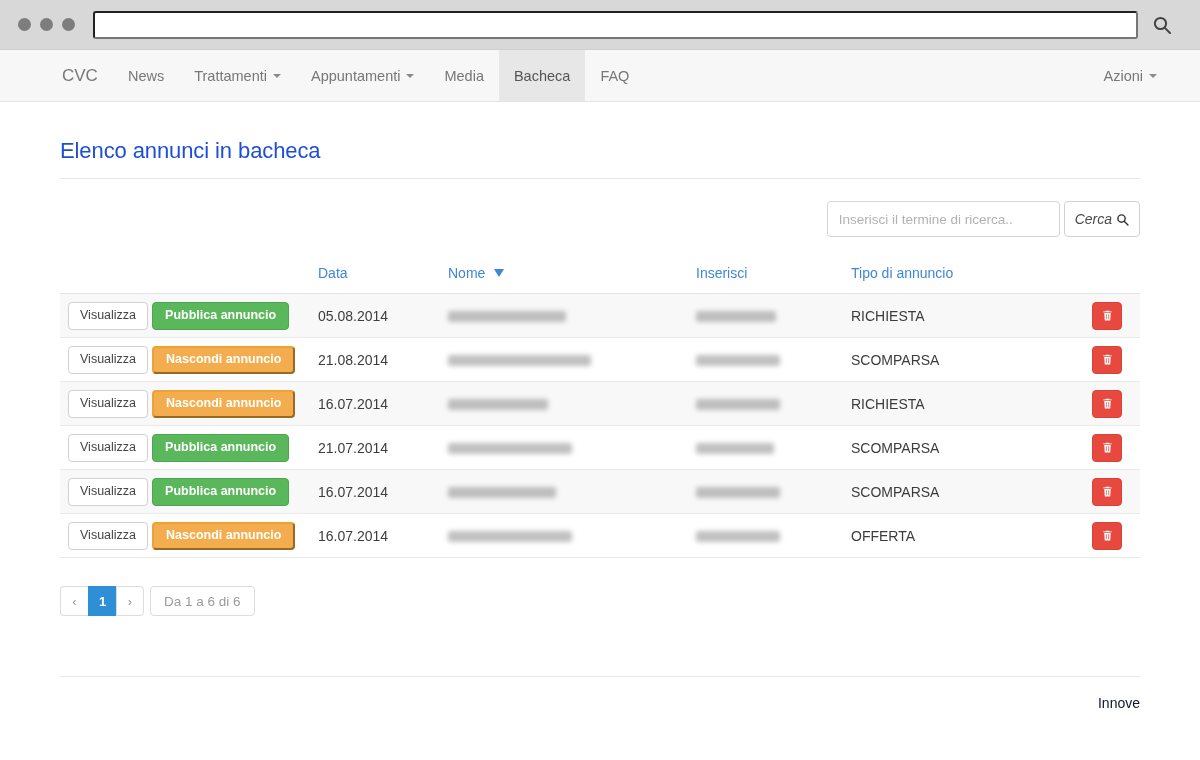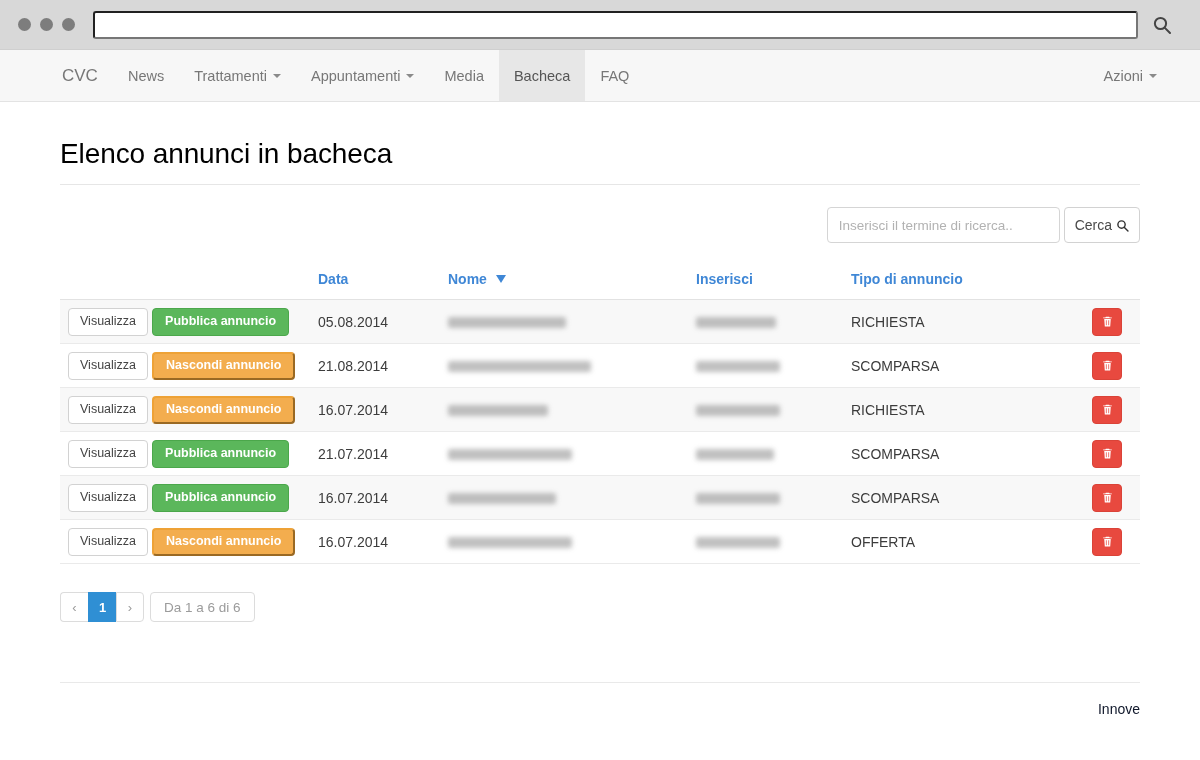--- a/index.html
+++ b/index.html
@@ -60,23 +60,23 @@
     margin-left:6px;
     border-left:4px solid transparent;
     border-right:4px solid transparent;
     border-top:4px solid #8a8a8a;
   }
 
   
   .page { padding:0 48px; }
 
   .page-title {
-    font-size:28px;
+    font-size:22px;
     font-weight:400;
-    color:#000000;
+    color:#1d4ed8;
     margin:0;
     padding:36px 12px 14px 12px;
     letter-spacing:-0.1px;
   }
   .rule { height:1px; background:#e6e6e6; margin:0 12px; }
 
   
   .searchrow {
     display:flex; justify-content:flex-end; align-items:center;
     padding:22px 12px 20px 12px;
@@ -99,33 +99,34 @@
     min-width:74px;
     border:1px solid #d2d2d2;
     border-radius:4px;
     background:#ffffff;
     color:#4a4a4a;
     font-size:14px;
     font-family:"Liberation Sans", sans-serif;
     display:flex; align-items:center; justify-content:center; gap:4px;
     cursor:pointer;
     padding:0 10px;
+    font-style:italic;
   }
 
   
   table.listing {
     width:100%;
     border-collapse:collapse;
     margin:0 12px;
     width:calc(100% - 24px);
     font-size:14px;
   }
   table.listing thead th {
     text-align:left;
-    font-weight:700;
+    font-weight:400;
     color:#3f87d6;
     padding:8px 8px 12px 8px;
     border-bottom:1px solid #e2e2e2;
     font-size:14px;
     cursor:pointer;
     white-space:nowrap;
   }
   table.listing thead th.plain { cursor:default; }
   .sort-caret {
     display:inline-block;

